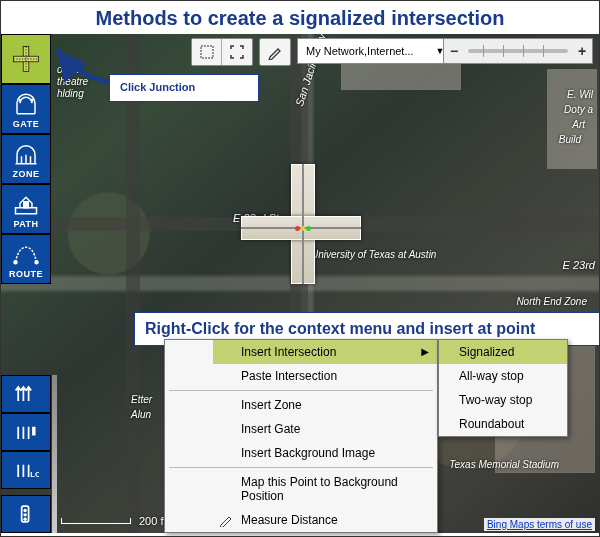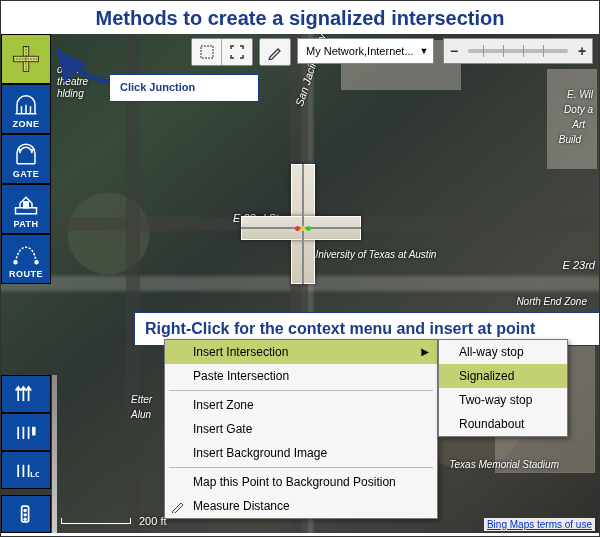--- a/index.html
+++ b/index.html
@@ -32,21 +32,21 @@
   .small-tool { width:50px; height:38px; background:#0b4aa0; border:1px solid #000; display:flex; align-items:center; justify-content:center; color:#fff; cursor:pointer; }
   .small-tool svg { width:26px; height:22px; }
   .sidebar-bottom { position:absolute; bottom:0; left:0; width:50px; }
   .scroll-hint { position:absolute; right:-6px; top:0; width:5px; height:100%; background:linear-gradient(#888,#ccc); }
 
   .top-controls { position:absolute; top:4px; left:190px; display:flex; gap:6px; z-index:5; }
   .ctrl-group { display:flex; background:#e9e9e9; border:1px solid #888; border-radius:2px; overflow:hidden; }
   .ctrl { width:30px; height:26px; display:flex; align-items:center; justify-content:center; border-right:1px solid #aaa; background:#f4f4f4; cursor:pointer; }
   .ctrl:last-child { border-right:none; }
   .ctrl svg { width:16px; height:16px; }
-  .network-select { height:26px; background:#fff; border:1px solid #888; display:flex; align-items:center; padding:0 4px 0 8px; font-size:11px; cursor:pointer; gap:6px; }
+  .network-select { height:26px; background:#fff; border:1px solid #888; display:flex; align-items:center; padding:0 4px 0 8px; font-size:11px; cursor:pointer; gap:22px; }
   .network-select .arrow { font-size:9px; }
   .zoom-bar { position:absolute; top:4px; right:6px; height:26px; width:150px; background:#eee; border:1px solid #888; display:flex; align-items:center; z-index:5; }
   .zoom-btn { width:20px; text-align:center; font-size:14px; font-weight:bold; cursor:pointer; color:#333; }
   .zoom-track { flex:1; height:4px; background:#bbb; margin:0 4px; position:relative; border-radius:2px; }
   .zoom-tick { position:absolute; top:-4px; width:1px; height:12px; background:#999; }
 
   .callout { position:absolute; background:#fff; border:1px solid #1a3a8a; padding:6px 10px; color:#1a3a8a; font-weight:bold; font-size:11px; line-height:1.25; z-index:6; }
   .c1 { top:40px; left:108px; width:150px; }
   .c2 { top:278px; left:133px; width:472px; font-size:16px; }
   .arrow-svg { position:absolute; top:8px; left:48px; z-index:6; }
@@ -56,21 +56,21 @@
   .junction-icon .jh { top:52px; left:0; right:0; height:24px; }
   .junction-icon .jv { left:50px; top:0; bottom:0; width:24px; }
   .junction-icon .lane { position:absolute; background:#888; }
   .junction-icon .lh { top:63px; left:0; right:0; height:2px; }
   .junction-icon .lv { left:61px; top:0; bottom:0; width:2px; }
   .junction-icon .signal { position:absolute; top:56px; left:54px; width:16px; height:16px; display:flex; gap:1px; align-items:center; justify-content:center; }
   .dot { width:5px; height:5px; border-radius:50%; }
   .dr{background:#e33;} .dy{background:#ec3;} .dg{background:#3c3;}
 
   .context-menu { position:absolute; top:305px; left:163px; width:274px; background:#f6f6f6; border:1px solid #7a7a7a; box-shadow:2px 2px 5px rgba(0,0,0,.4); z-index:8; font-size:12px; }
-  .context-menu .row { padding:5px 10px 5px 28px; position:relative; cursor:pointer; }
+  .context-menu .row { padding:5px 10px 5px 28px; position:relative; cursor:pointer;margin-left:48px; }
   .context-menu .row.hl { background:#c3d172; }
   .context-menu .row .sub-arrow { position:absolute; right:8px; top:6px; font-size:10px; }
   .context-menu .sep { height:1px; background:#bbb; margin:2px 4px; }
   .context-menu .row .micon { position:absolute; left:6px; top:5px; width:14px; height:14px; }
 
   .submenu { position:absolute; top:305px; left:437px; width:130px; background:#f6f6f6; border:1px solid #7a7a7a; box-shadow:2px 2px 5px rgba(0,0,0,.4); z-index:9; font-size:12px; }
   .submenu .row { padding:5px 10px 5px 20px; cursor:pointer; }
   .submenu .row.hl { background:#c3d172; }
 
   .scale-bar { position:absolute; bottom:6px; left:60px; color:#fff; font-size:11px; z-index:4; display:flex; align-items:center; gap:8px; text-shadow:0 0 3px #000;}
@@ -132,36 +132,36 @@
               <rect x="16" y="2" width="8" height="36" fill="#cfd66a"></rect>
               <rect x="2" y="16" width="36" height="8" fill="#cfd66a"></rect>
               <line x1="20" y1="2" x2="20" y2="38" stroke-dasharray="2 2"></line>
               <line x1="2" y1="20" x2="38" y2="20" stroke-dasharray="2 2"></line>
             </g>
           </svg>
       </div>
       <div class="tool-btn">
         <svg viewBox="0 0 40 34">
             <g stroke="#fff" stroke-width="2" fill="none">
-              <path d="M6 30 h28 M8 30 v-12 a12 12 0 0 1 24 0 v12 M14 30 v-10 M20 30 v-12 M26 30 v-10"></path>
-            </g>
-          </svg>
-        <span class="lbl">ZONE</span>
-      </div>
-      <div class="tool-btn">
-        <svg viewBox="0 0 40 34">
-            <g stroke="#fff" stroke-width="2" fill="none">
               <path d="M8 30 v-14 a12 12 0 0 1 24 0 v14"></path>
               <path d="M8 30 h24"></path>
               <path d="M12 16 a8 8 0 0 1 16 0"></path>
               <circle cx="12" cy="12" r="1" fill="#fff"></circle>
               <circle cx="28" cy="12" r="1" fill="#fff"></circle>
             </g>
           </svg>
         <span class="lbl">GATE</span>
+      </div>
+      <div class="tool-btn">
+        <svg viewBox="0 0 40 34">
+            <g stroke="#fff" stroke-width="2" fill="none">
+              <path d="M6 30 h28 M8 30 v-12 a12 12 0 0 1 24 0 v12 M14 30 v-10 M20 30 v-12 M26 30 v-10"></path>
+            </g>
+          </svg>
+        <span class="lbl">ZONE</span>
       </div>
       <div class="tool-btn">
         <svg viewBox="0 0 40 34">
             <g stroke="#fff" stroke-width="2" fill="none">
               <rect x="6" y="22" width="28" height="8"></rect>
               <path d="M12 22 v-6 l8 -8 l8 8 v6"></path>
               <rect x="17" y="14" width="6" height="8" fill="#fff"></rect>
             </g>
           </svg>
         <span class="lbl">PATH</span>
@@ -278,21 +278,21 @@
       <div class="sep"></div>
       <div class="row">Map this Point to Background Position</div>
       <div class="row">
         <svg class="micon" viewBox="0 0 14 14">
             <path d="M2 12 l8-8 l2 2 l-8 8 l-3 1 z" fill="none" stroke="#444"></path>
           </svg>
         <span>Measure Distance</span>
       </div>
     </div>
     <div class="submenu">
+      <div class="row hl">Signalized</div>
       <div class="row">All-way stop</div>
-      <div class="row hl">Signalized</div>
       <div class="row">Two-way stop</div>
       <div class="row">Roundabout</div>
     </div>
 
     <div class="terms">Bing Maps terms of use</div>
   </div>
 </div>
 
 </body></html>

